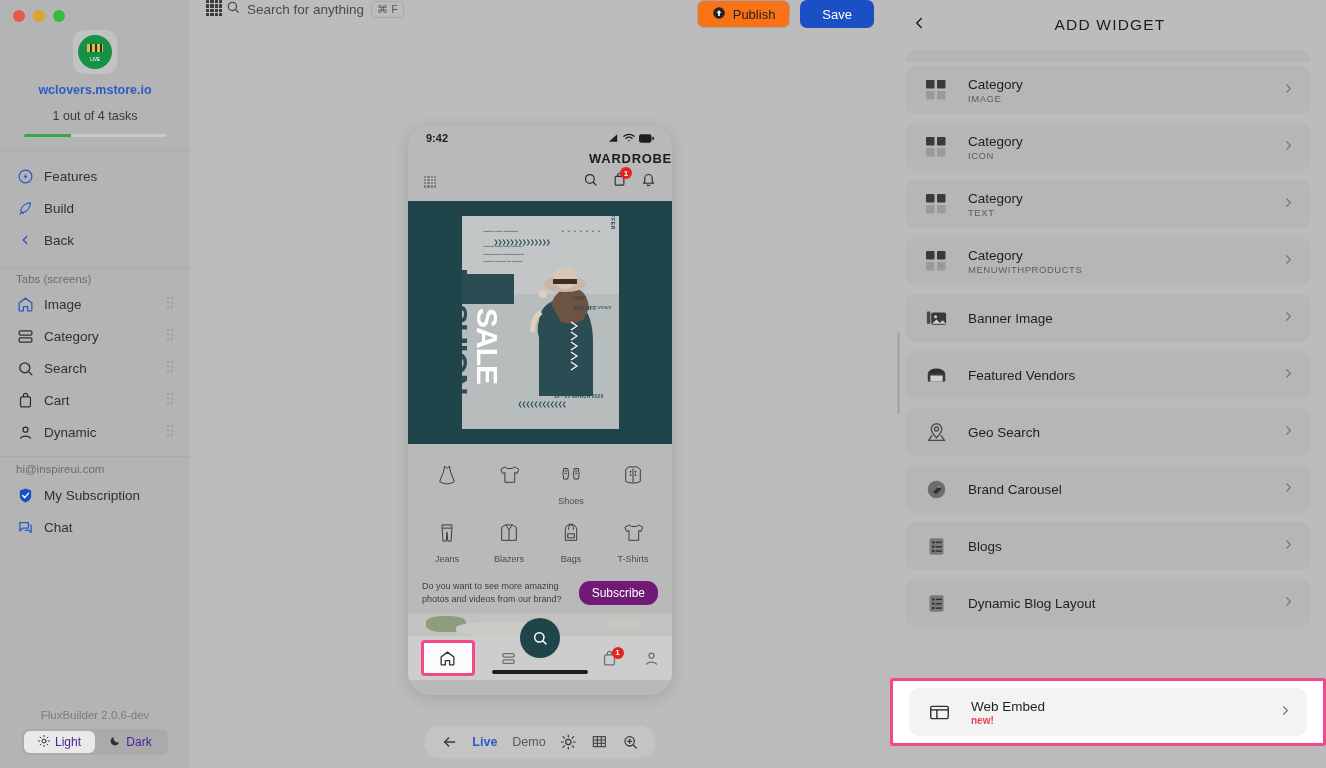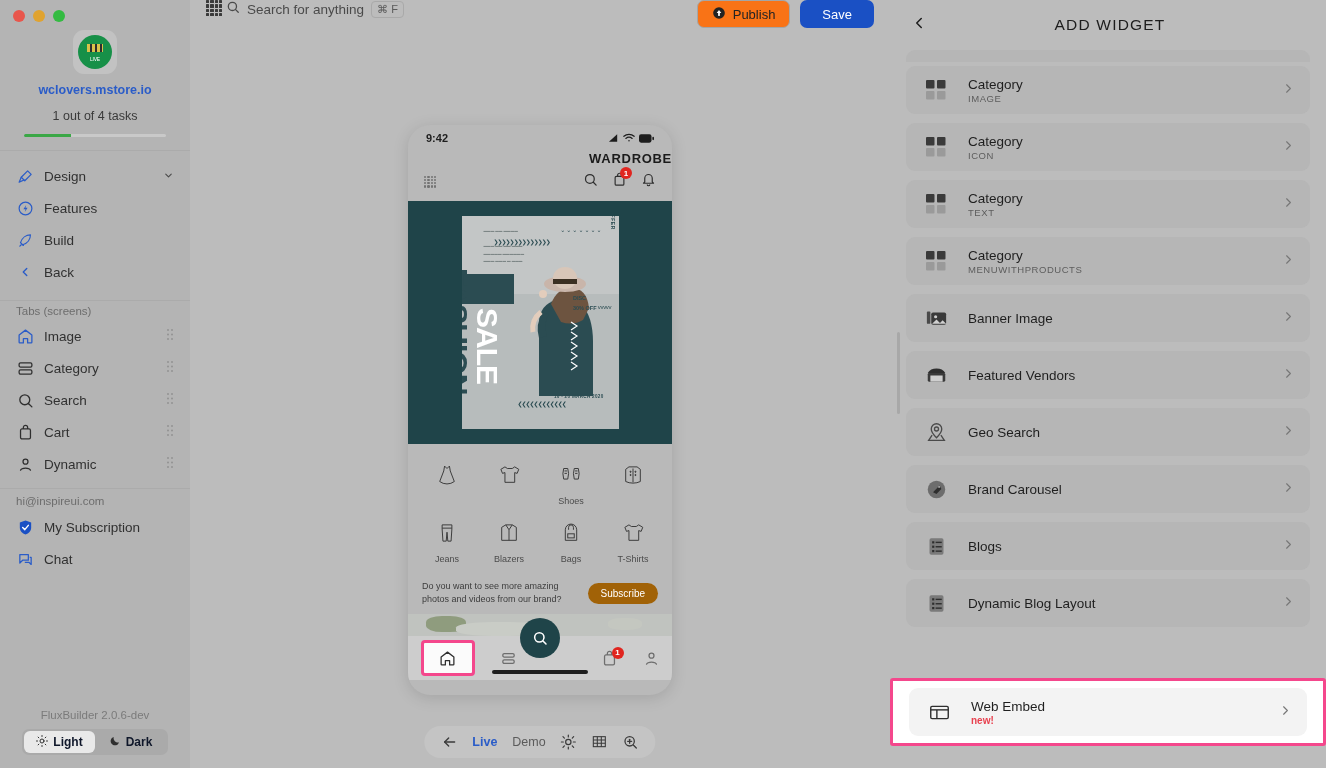--- a/index.html
+++ b/index.html
@@ -65,21 +65,21 @@
   .email-label { padding: 6px 16px 4px; font-size: 11.5px; color: #6d6d6d; }
 
   .sidebar-footer { margin-top: auto; padding-bottom: 13px; }
   .version { text-align: center; font-size: 11.5px; color: #7b7b7b; margin-bottom: 8px; }
   .theme-toggle {
     margin: 0 auto; width: 146px; height: 26px; border-radius: 7px;
     background: #aaaaaa; display: flex; padding: 2px;
   }
   .theme-opt {
     flex: 1; display: flex; align-items: center; justify-content: center; gap: 5px;
-    font-size: 12px; color: #0f172a; border-radius: 6px; font-weight: bold;
+    font-size: 12px; color: #4c1d95; border-radius: 6px;
   }
   .theme-opt.active { background: #e9e9e9; }
 
   
   .canvas {
     flex: 1; position: relative; background: #bcbcbc;
     display: flex; flex-direction: column;
   }
   .topbar {
     height: 48px; display: flex; align-items: flex-start; padding: 0 16px; gap: 4px;
@@ -156,21 +156,21 @@
   .poster .smalltext { position:absolute; left:22px; top:12px; font-size:3.6px; color:#7d8686; line-height:2.1; width:70px;}
   .poster .chev-row { position:absolute; font-size:6px; color:#2b4c52; letter-spacing:-1px; }
 
   .cat-grid { padding: 12px 8px 6px; display: grid; grid-template-columns: repeat(4,1fr); row-gap: 2px; }
   .cat-cell { display: flex; flex-direction: column; align-items: center; gap: 4px; padding: 6px 0; }
   .cat-label { font-size: 9px; color: #4b4b4b; }
 
   .promo { display: flex; align-items: center; padding: 4px 14px 8px; gap: 8px; }
   .promo-text { font-size: 9px; color: #3d3d3d; line-height: 1.45; flex: 1; }
   .btn-subscribe {
-    background: #a16207; color: #fff; font-size: 10px;
+    background: #701a75; color: #fff; font-size: 12px;
     border-radius: 11px; padding: 5px 13px; white-space: nowrap;
   }
 
   .map-strip { height: 22px; background: #c0c3bf; position: relative; overflow: hidden; }
   .map-strip .blob { position:absolute; border-radius: 40%; }
 
   .bottom-nav {
     height: 44px; background: #cdcdcd; display: flex; align-items: center;
     justify-content: space-around; position: relative;
   }
@@ -250,34 +250,20 @@
       <div class="brand-name">wclovers.mstore.io</div>
       <div class="tasks">1 out of 4 tasks</div>
       <div class="progress-track">
         <div class="progress-fill" id="progfill" style="width: 33%;"></div>
       </div>
     </div>
 
     <div class="sb-divider"></div>
 
     <div class="nav-group">
-      <div class="nav-item">
-        <span class="ic">
-          <svg width="17" height="17" viewBox="0 0 24 24" fill="none" stroke="#2a5cc8" stroke-width="1.7" stroke-linecap="round" stroke-linejoin="round">
-              <path d="M15 4l5 5-9 9-5-5z"></path>
-              <path d="M6 13l-3 7 7-3"></path>
-            </svg>
-        </span>
-        <span>Design</span>
-        <span class="chev-right">
-          <svg width="11" height="11" viewBox="0 0 24 24" fill="none" stroke="#4a4a4a" stroke-width="2.4" stroke-linecap="round" stroke-linejoin="round">
-              <polyline points="6 9 12 15 18 9"></polyline>
-            </svg>
-        </span>
-      </div>
       <div class="nav-item">
         <span class="ic">
           <svg width="17" height="17" viewBox="0 0 24 24" fill="none" stroke="#2a5cc8" stroke-width="1.7">
               <circle cx="12" cy="12" r="9"></circle>
               <path d="M13 7l-4 6h3l-1 4 4-6h-3z" fill="#2a5cc8" stroke="none"></path>
             </svg>
         </span>
         <span>Features</span>
       </div>
       <div class="nav-item">

